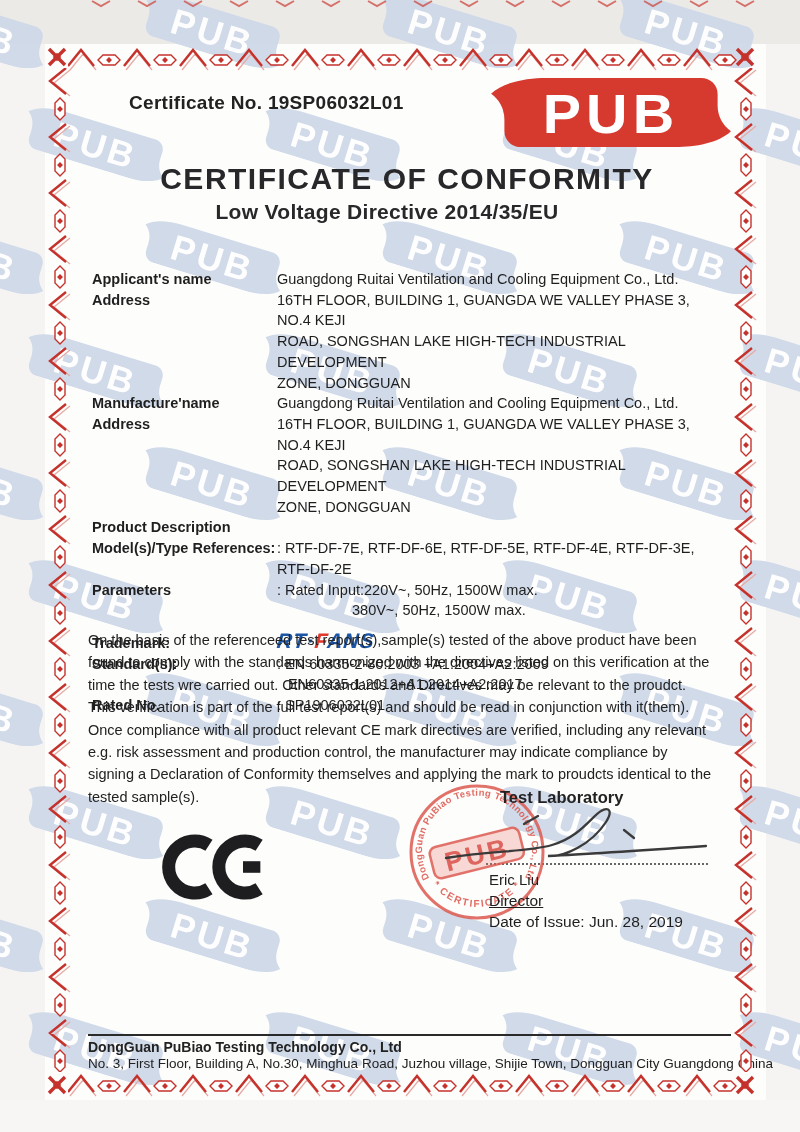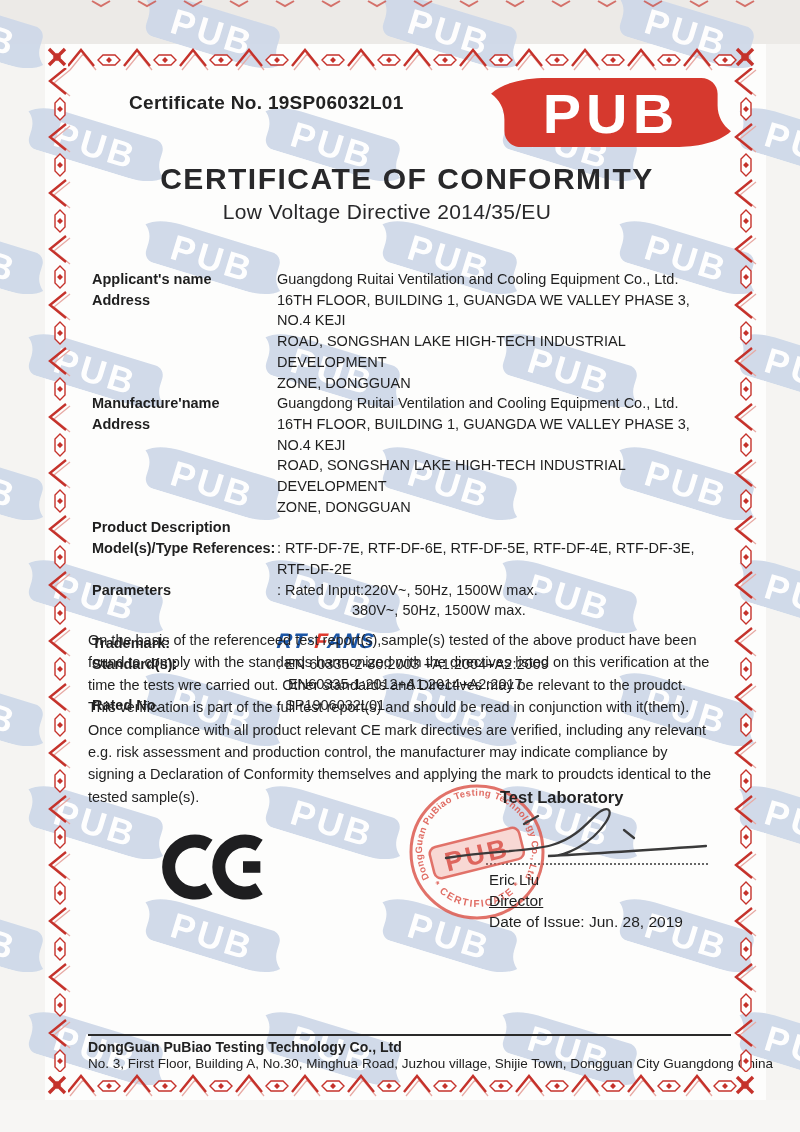--- a/index.html
+++ b/index.html
@@ -25,21 +25,21 @@
   .corner{position:absolute;z-index:4;}
 
   .content{position:absolute;inset:0;z-index:2;}
 
   .cert-no{position:absolute;left:97px;top:92px;font-size:19px;font-weight:bold;letter-spacing:.3px;color:#222;margin-left:32px;}
   .header-logo{position:absolute;left:488px;top:76px;width:246px;height:71px;}
 
   .title{position:absolute;left:77px;top:162px;width:660px;text-align:center;
          font-size:30px;font-weight:bold;letter-spacing:1.5px;color:#28282a;}
   .subtitle{position:absolute;left:57px;top:200px;width:660px;text-align:center;
-         font-size:21px;font-weight:normal;letter-spacing:.3px;color:#28282a;}
+         font-size:21px;font-weight:bold;letter-spacing:.3px;color:#28282a;}
   .intro{position:absolute;left:99px;top:246px;font-size:15px;color:#222;}
 
   #fields{position:absolute;left:92px;top:269px;width:630px;font-size:14.5px;line-height:20.7px;}
   .frow{display:flex;}
   .flabel{flex:0 0 185px;font-weight:bold;}
   .fvalue{flex:1;}
   #fields .frow:nth-child(7) .line:nth-child(2){padding-left:75px;}
   #fields .frow:nth-child(9) .line:nth-child(2){padding-left:11px;}
   #fields .frow:nth-child(8){margin-top:9px;}
   #fields .frow:nth-child(8) .flabel{padding-top:3px;}

